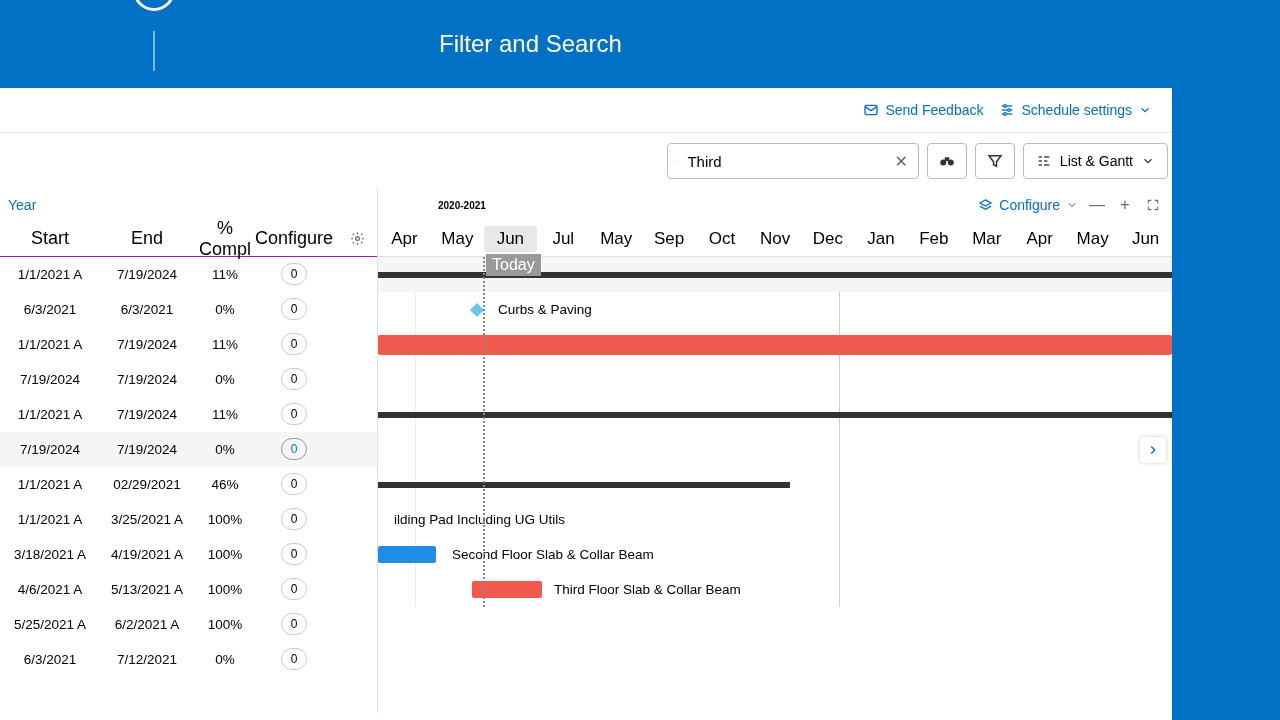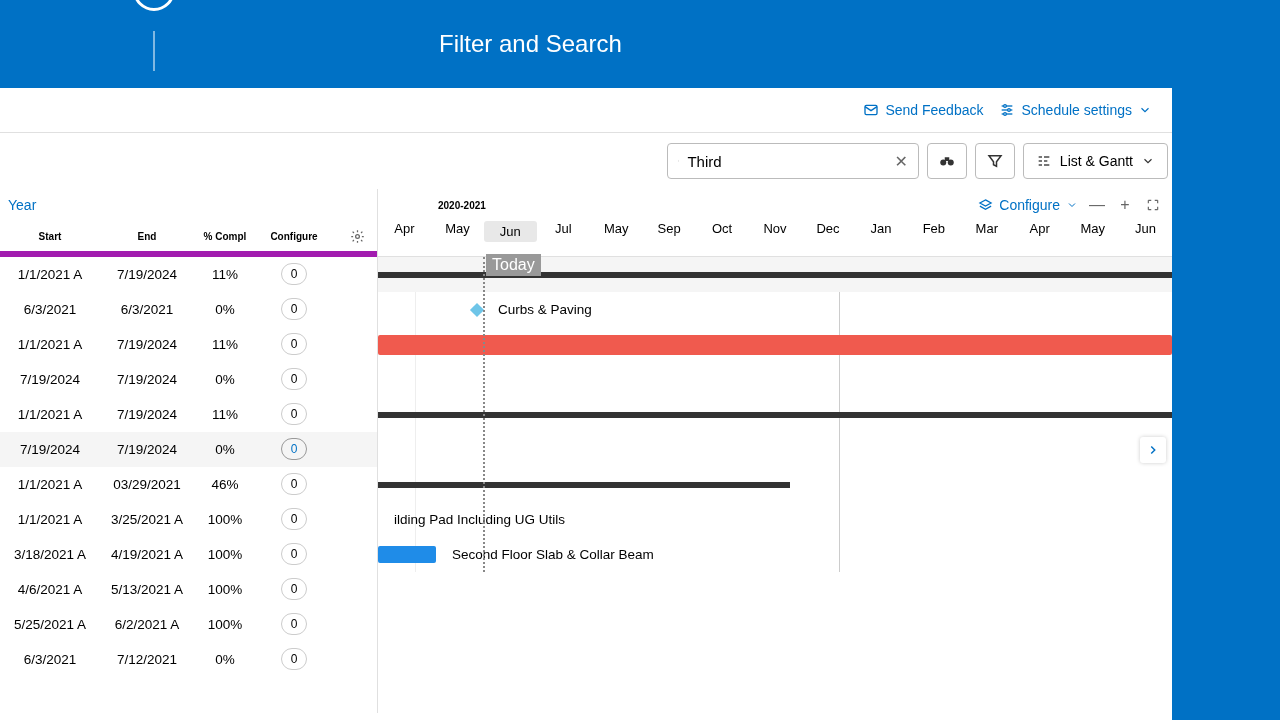--- a/index.html
+++ b/index.html
@@ -21,37 +21,37 @@
 .search-box { display: flex; align-items: center; border: 1px solid #bbb; border-radius: 4px; padding: 6px 10px; width: 252px; gap: 8px; }
 .search-box input { border: none; outline: none; flex: 1; font-size: 15px; }
 .search-box svg { width: 16px; height: 16px; stroke: #666; }
 .clear-x { cursor: pointer; color: #666; font-size: 16px; }
 .tool-btn { border: 1px solid #bbb; border-radius: 4px; width: 40px; height: 36px; display: flex; align-items: center; justify-content: center; cursor: pointer; background: white; }
 .tool-btn svg { width: 18px; height: 18px; }
 .view-toggle { border: 1px solid #bbb; border-radius: 4px; display: flex; align-items: center; padding: 6px 12px; gap: 8px; cursor: pointer; font-size: 14px; }
 .content-area { display: flex; height: calc(100% - 108px); }
 .left-panel { width: 378px; border-right: 1px solid #e0e0e0; text-align: center; }
 .year-row { padding: 6px 8px; color: #0071c5; font-size: 14px; height: 32px; display: flex; align-items: center; }
-.col-headers { display: flex; padding: 4px 0; font-size: 10px; font-weight: 700; height: 36px; align-items: center; border-bottom: 6px solid #a21caf; position: relative; }
+.col-headers { display: flex; padding: 4px 0; font-size: 18px; font-weight: 400; height: 36px; align-items: center; border-bottom: 1px solid #a21caf; position: relative; }
 .col-start { width: 98px; padding-left: 2px; }
 .col-end { width: 98px; }
 .col-compl { width: 58px; }
 .col-comments { width: 80px; }
 .gear-col { position: absolute; right: 12px; }
 .data-row { display: flex; align-items: center; height: 35px; font-size: 13.5px; border-bottom: 1px solid transparent; }
 .data-row:nth-child(6) { background: #f5f5f5; }
 .comment-badge { display: inline-flex; align-items: center; justify-content: center; min-width: 26px; height: 22px; border: 1px solid #ccc; border-radius: 11px; font-size: 12px; padding: 0 8px; }
 .comment-badge.blue { color: #0071c5; border-color: #999; }
 .right-panel { flex: 1; position: relative; overflow: hidden; }
 .timeline-header { height: 32px; display: flex; align-items: center; position: relative; }
 .timeline-title { position: absolute; left: 60px; font-size: 10px; font-weight: 700; }
 .timeline-controls { position: absolute; right: 10px; display: flex; gap: 10px; align-items: center; }
 .configure-btn { display: flex; align-items: center; gap: 6px; color: #0071c5; cursor: pointer; font-size: 14px; }
 .ctrl-icon { cursor: pointer; color: #666; width: 18px; height: 18px; display:flex; align-items:center; justify-content:center; }
-.month-row { display: flex; height: 36px; align-items: flex-start; border-bottom: 1px solid #e0e0e0; font-size: 13px; }
+.month-row { display: flex; height: 36px; align-items: center; border-bottom: 1px solid #e0e0e0; font-size: 17px; }
 .month-cell { width: 53px; text-align: center; }
 .month-cell.highlight { background: #e8e8e8; border-radius: 3px; padding: 3px 0; }
 .gantt-body { position: relative; }
 .gantt-row { height: 35px; position: relative; display: flex; align-items: center; }
 .gantt-row:nth-child(6) { background: #f5f5f5; }
 .today-line { position: absolute; left: 105px; top: 0; bottom: 0; width: 0; border-left: 2px dotted #888; z-index: 5; }
 .today-badge { position: absolute; left: 108px; top: -3px; background: #999; color: white; font-size: 16px; padding: 2px 6px; z-index: 6; }
 .bar { position: absolute; height: 6px; background: #333; }
 .bar-thick { position: absolute; height: 17px; border-radius: 2px; }
 .bar-blue { background: #1f8ce8; }
@@ -184,21 +184,21 @@
             <div class="col-comments"><span class="comment-badge">0</span></div>
           </div>
           <div class="data-row">
             <div class="col-start">7/19/2024</div>
             <div class="col-end">7/19/2024</div>
             <div class="col-compl">0%</div>
             <div class="col-comments"><span class="comment-badge blue">0</span></div>
           </div>
           <div class="data-row">
             <div class="col-start">1/1/2021 A</div>
-            <div class="col-end">03/29/2021</div>
+            <div class="col-end">02/29/2021</div>
             <div class="col-compl">46%</div>
             <div class="col-comments"><span class="comment-badge">0</span></div>
           </div>
           <div class="data-row">
             <div class="col-start">1/1/2021 A</div>
             <div class="col-end">3/25/2021 A</div>
             <div class="col-compl">100%</div>
             <div class="col-comments"><span class="comment-badge">0</span></div>
           </div>
           <div class="data-row">
@@ -299,18 +299,22 @@
         <div class="gantt-row">
           <div class="bar" style="left:0;width:412px"></div>
         </div>
         <div class="gantt-row">
           <div class="bar-label" style="left:16px">ilding Pad Including UG Utils</div>
         </div>
         <div class="gantt-row">
           <div class="bar-thick bar-blue" style="left:0;width:58px"></div>
           <div class="bar-label" style="left:74px">Second Floor Slab &amp; Collar Beam</div>
         </div>
+        <div class="gantt-row">
+          <div class="bar-thick bar-red" style="left:94px;width:70px"></div>
+          <div class="bar-label" style="left:176px">Third Floor Slab &amp; Collar Beam</div>
+        </div>
       </div>
     </div>
   </div>
 </div>
 
 <div class="side-strip"></div>
 
 </body></html>

